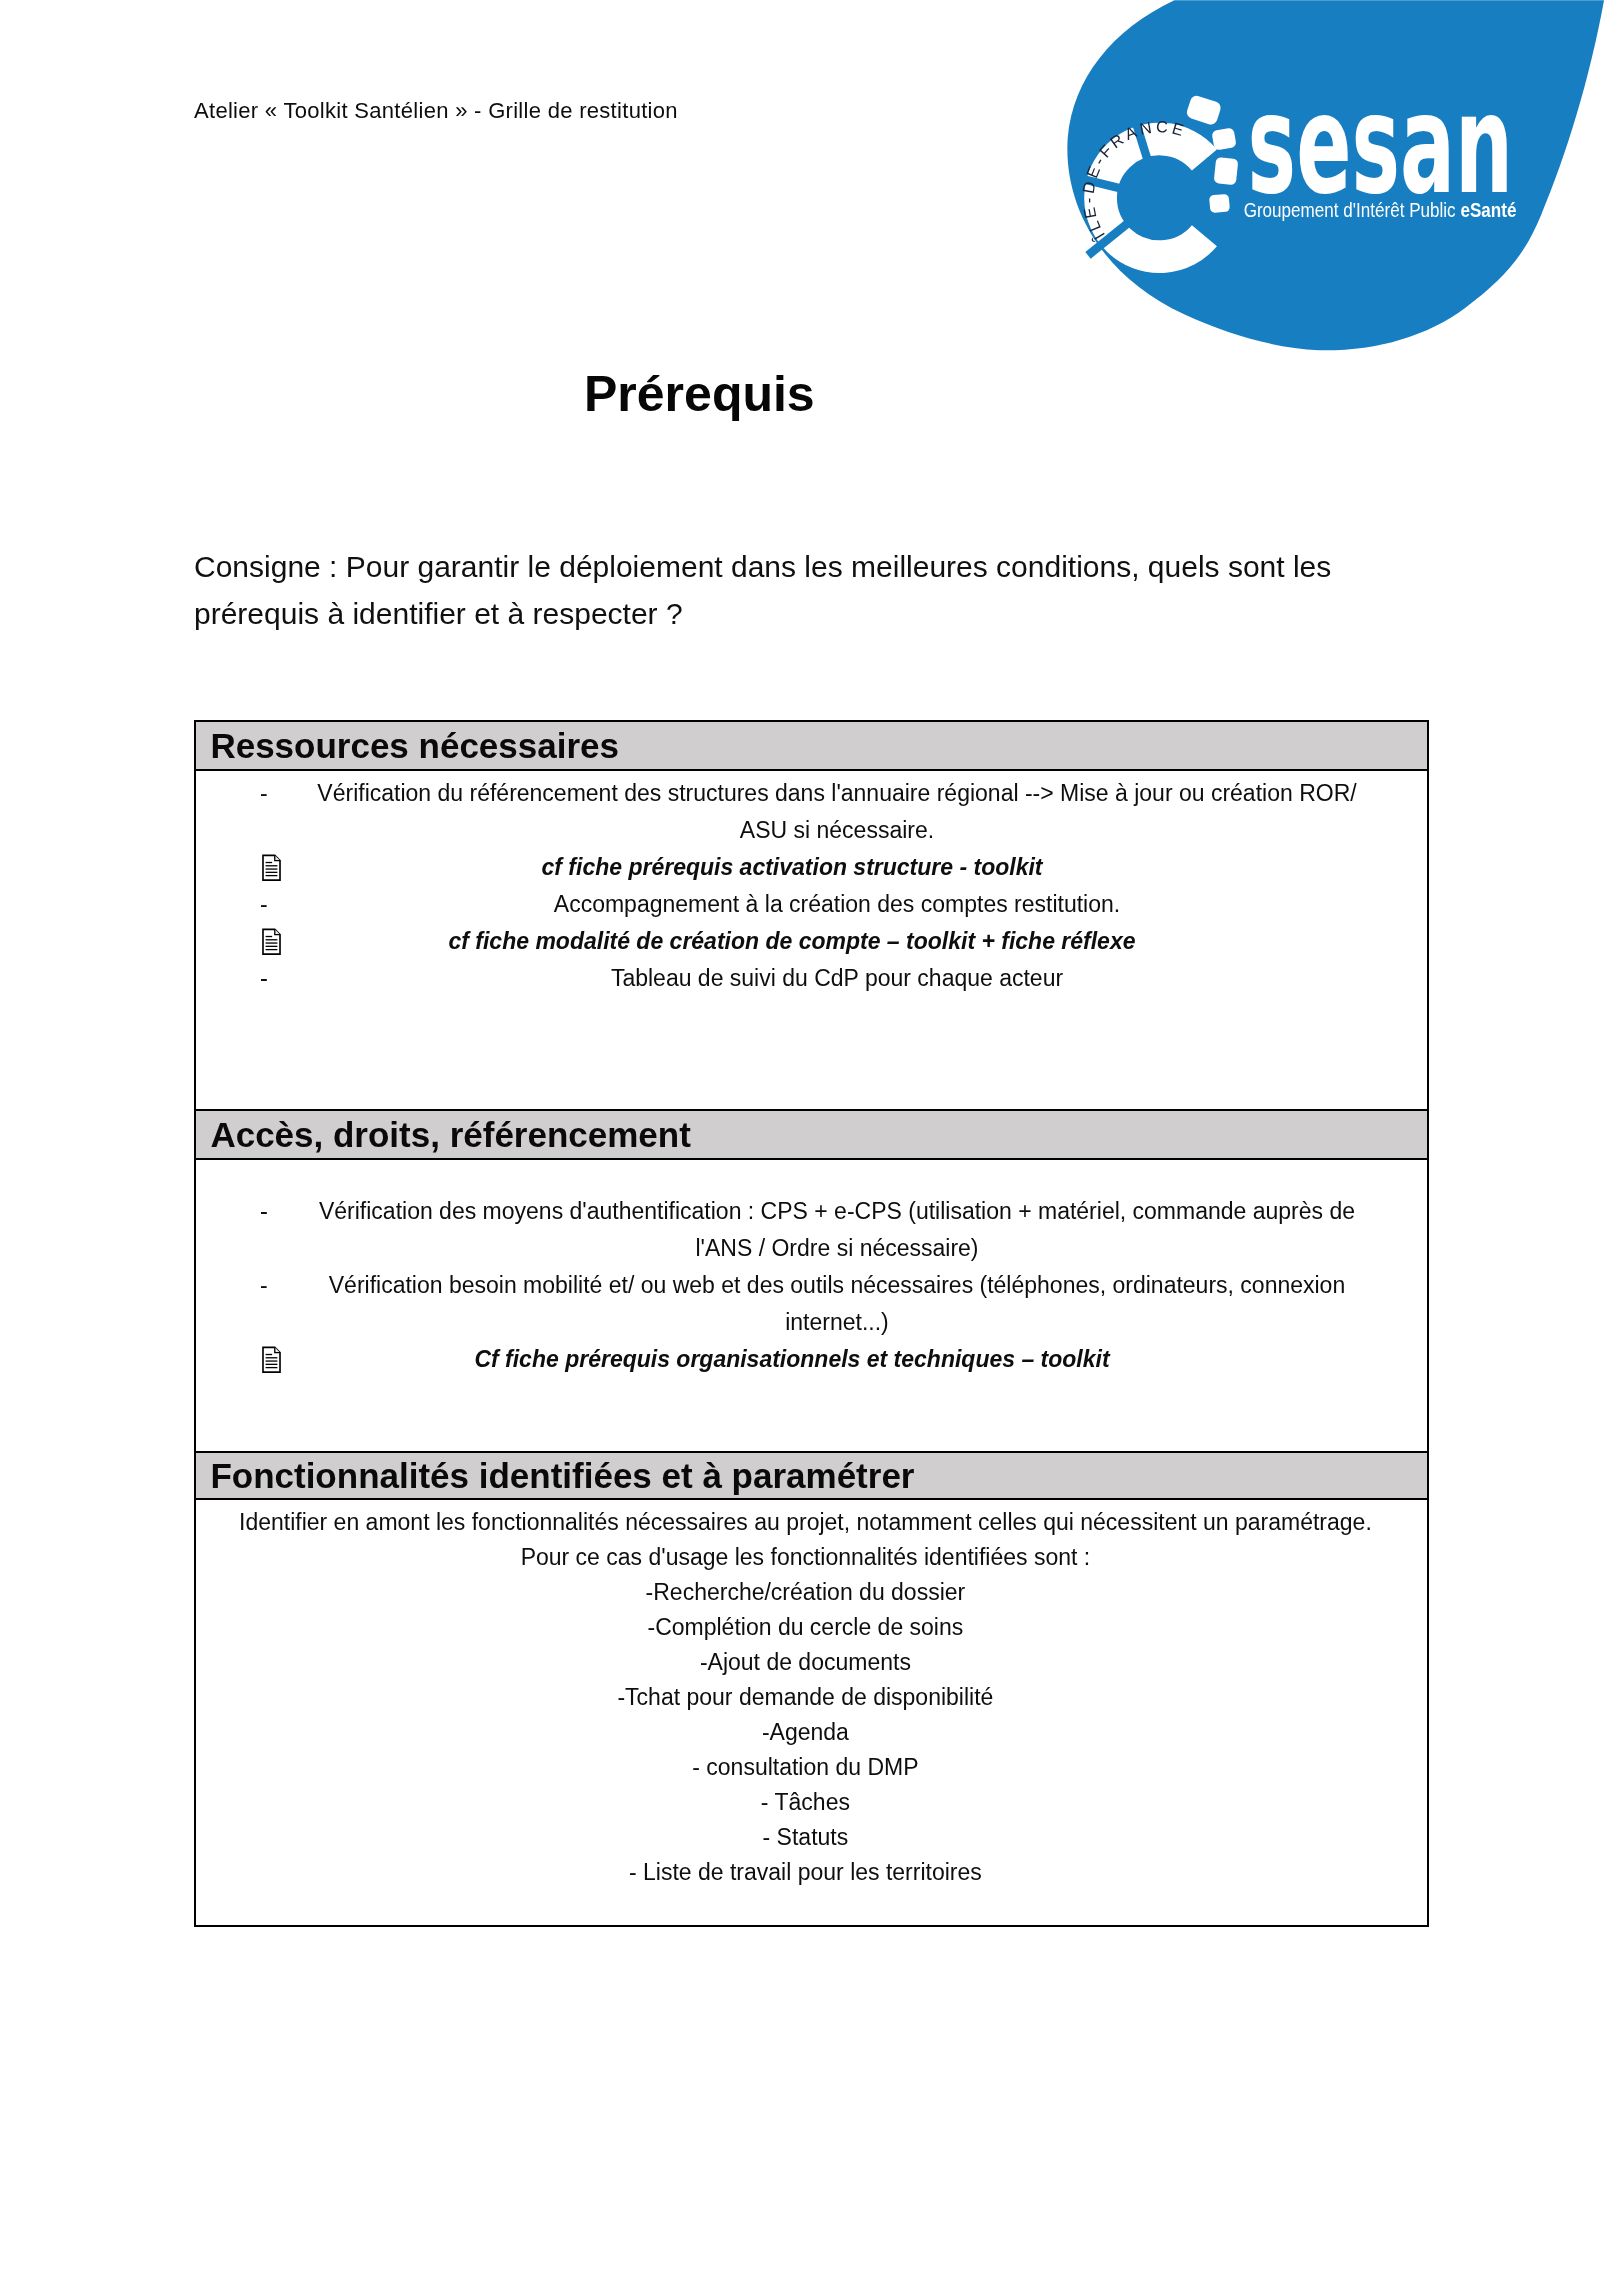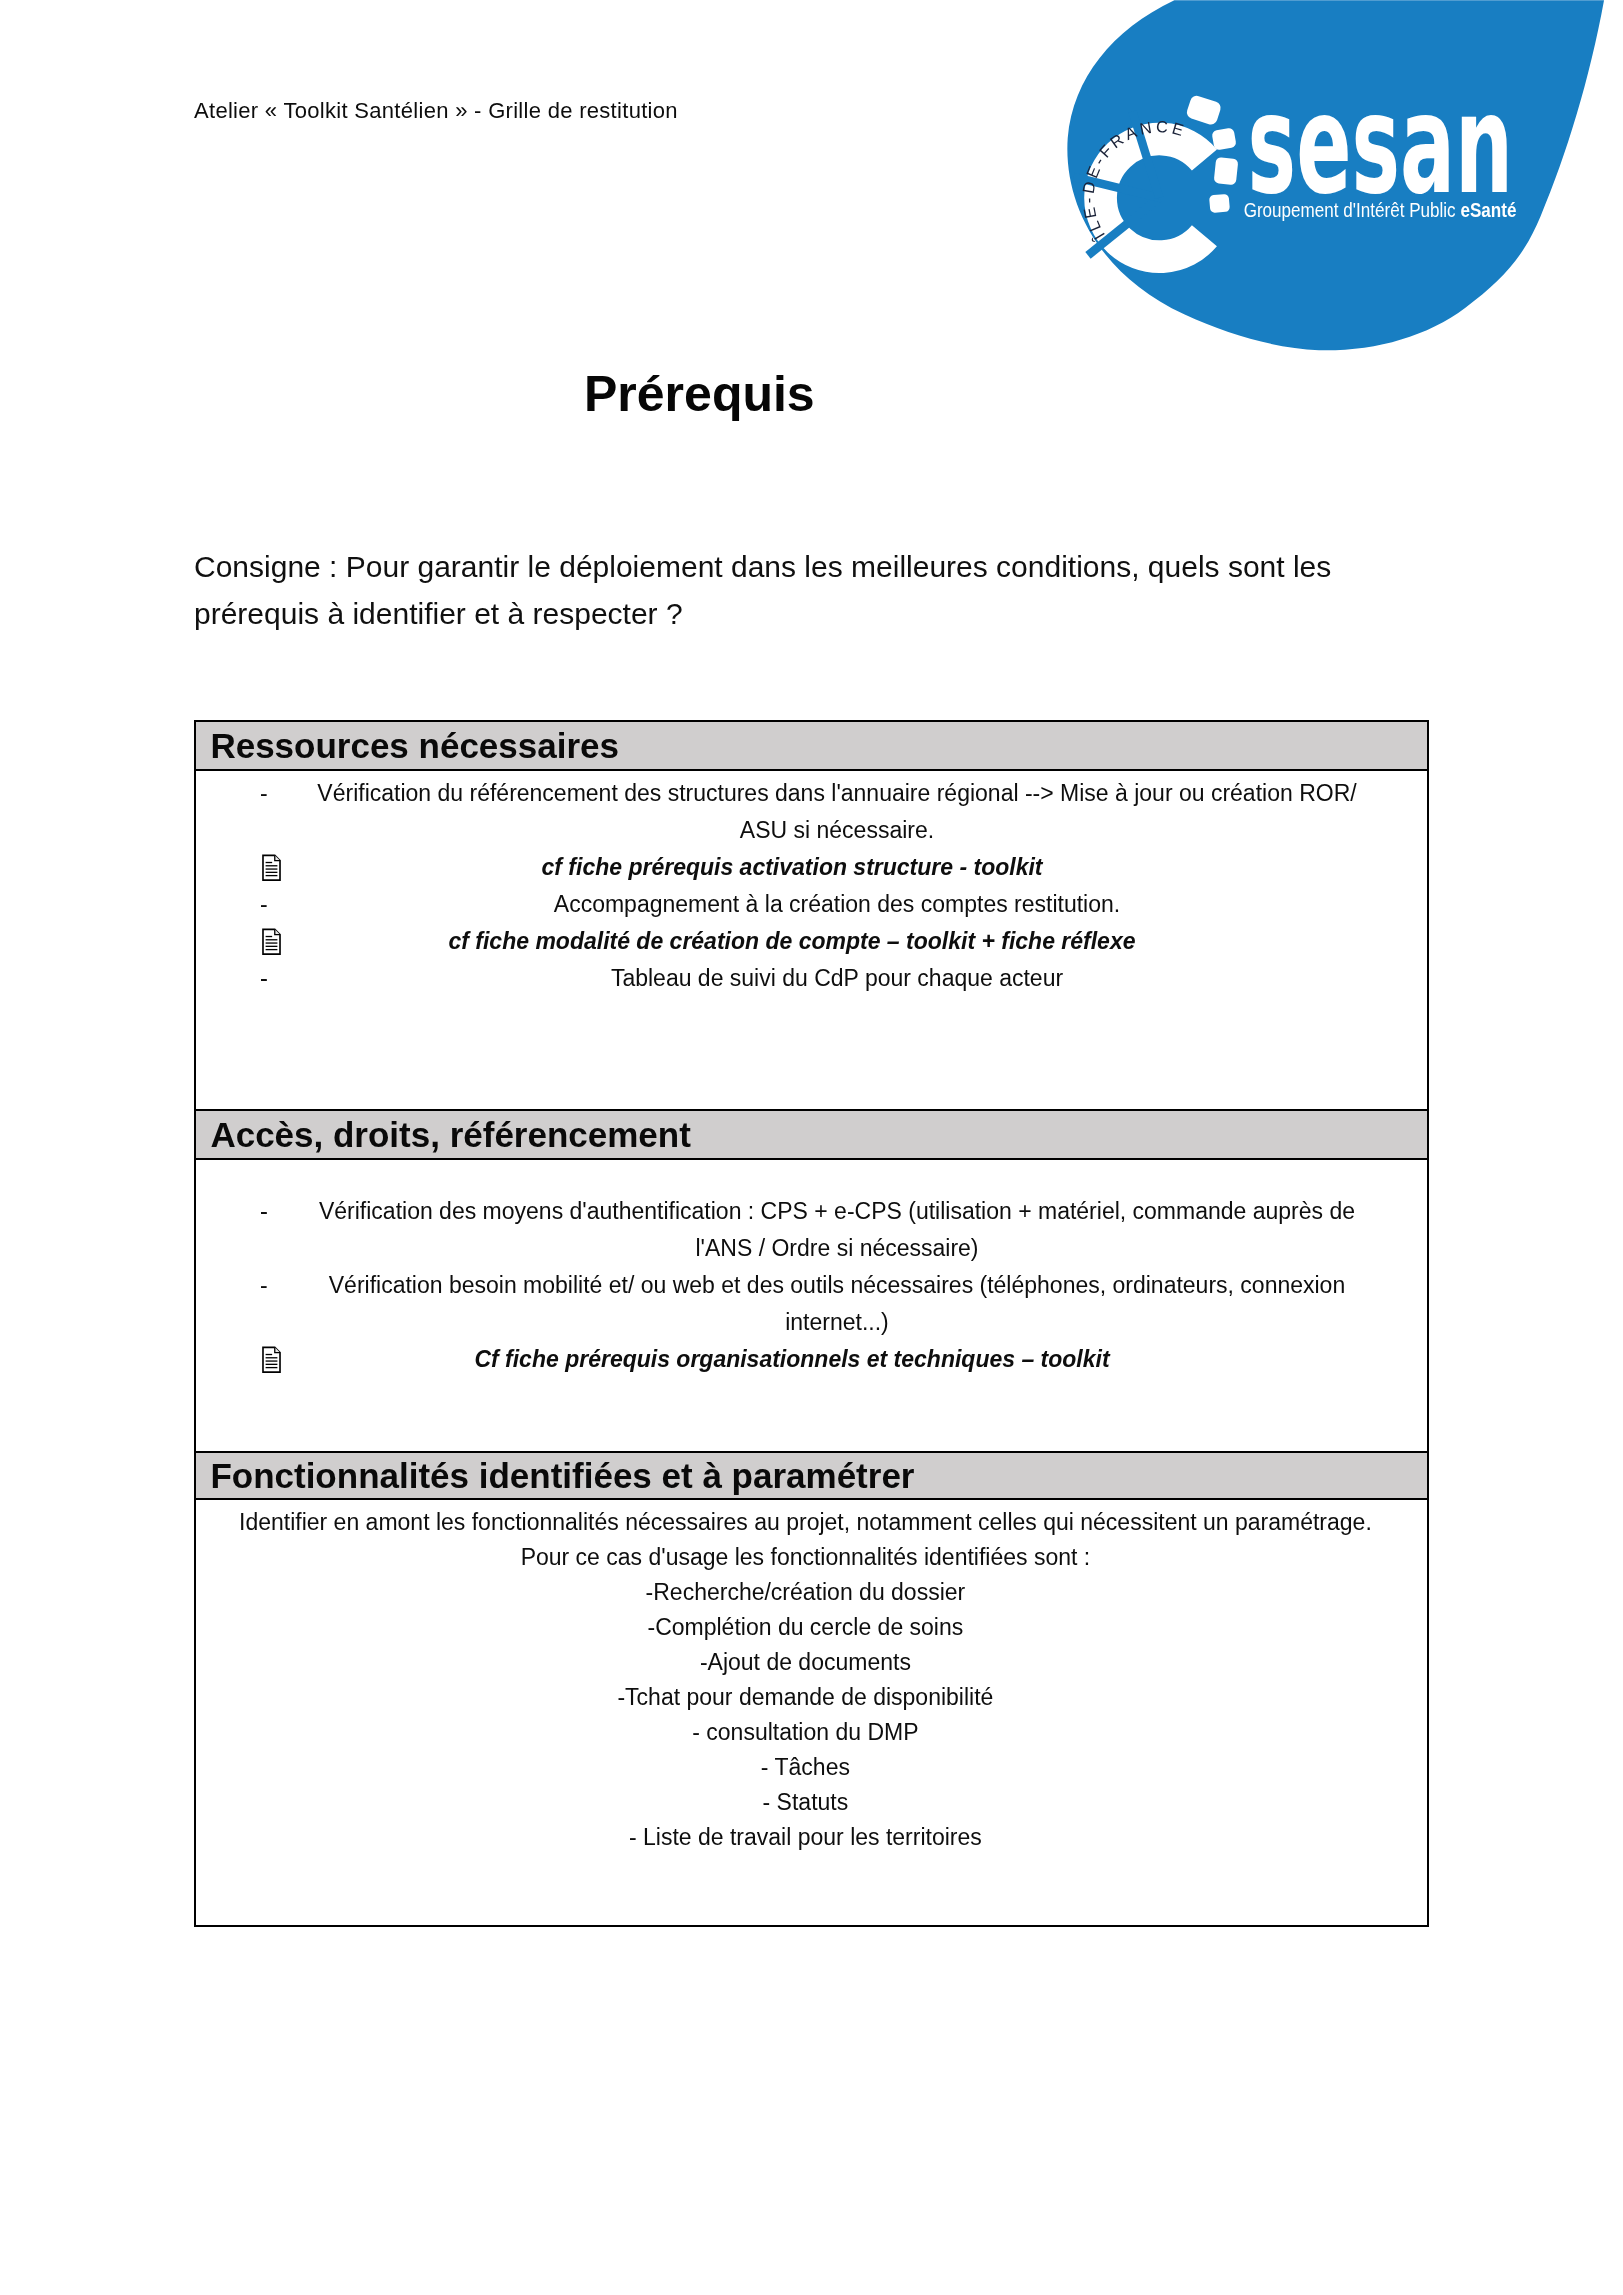--- a/index.html
+++ b/index.html
@@ -147,19 +147,20 @@
   </svg></span><span>Cf fiche prérequis organisationnels et techniques – toolkit</span></div>
     </div>
     <div class="section-header sh-2">Fonctionnalités identifiées et à paramétrer</div>
     <div class="section-body body-2">
       <div class="row plain"><span>Identifier en amont les fonctionnalités nécessaires au projet, notamment celles qui nécessitent un paramétrage.</span></div>
       <div class="row plain"><span>Pour ce cas d'usage les fonctionnalités identifiées sont :</span></div>
       <div class="row plain"><span>-Recherche/création du dossier</span></div>
       <div class="row plain"><span>-Complétion du cercle de soins</span></div>
       <div class="row plain"><span>-Ajout de documents</span></div>
       <div class="row plain"><span>-Tchat pour demande de disponibilité</span></div>
+      <div class="row plain"><span>-Agenda</span></div>
       <div class="row plain"><span>- consultation du DMP</span></div>
       <div class="row plain"><span>- Tâches</span></div>
       <div class="row plain"><span>- Statuts</span></div>
       <div class="row plain"><span>- Liste de travail pour les territoires</span></div>
     </div>
   </div>
 
 
 </body></html>

